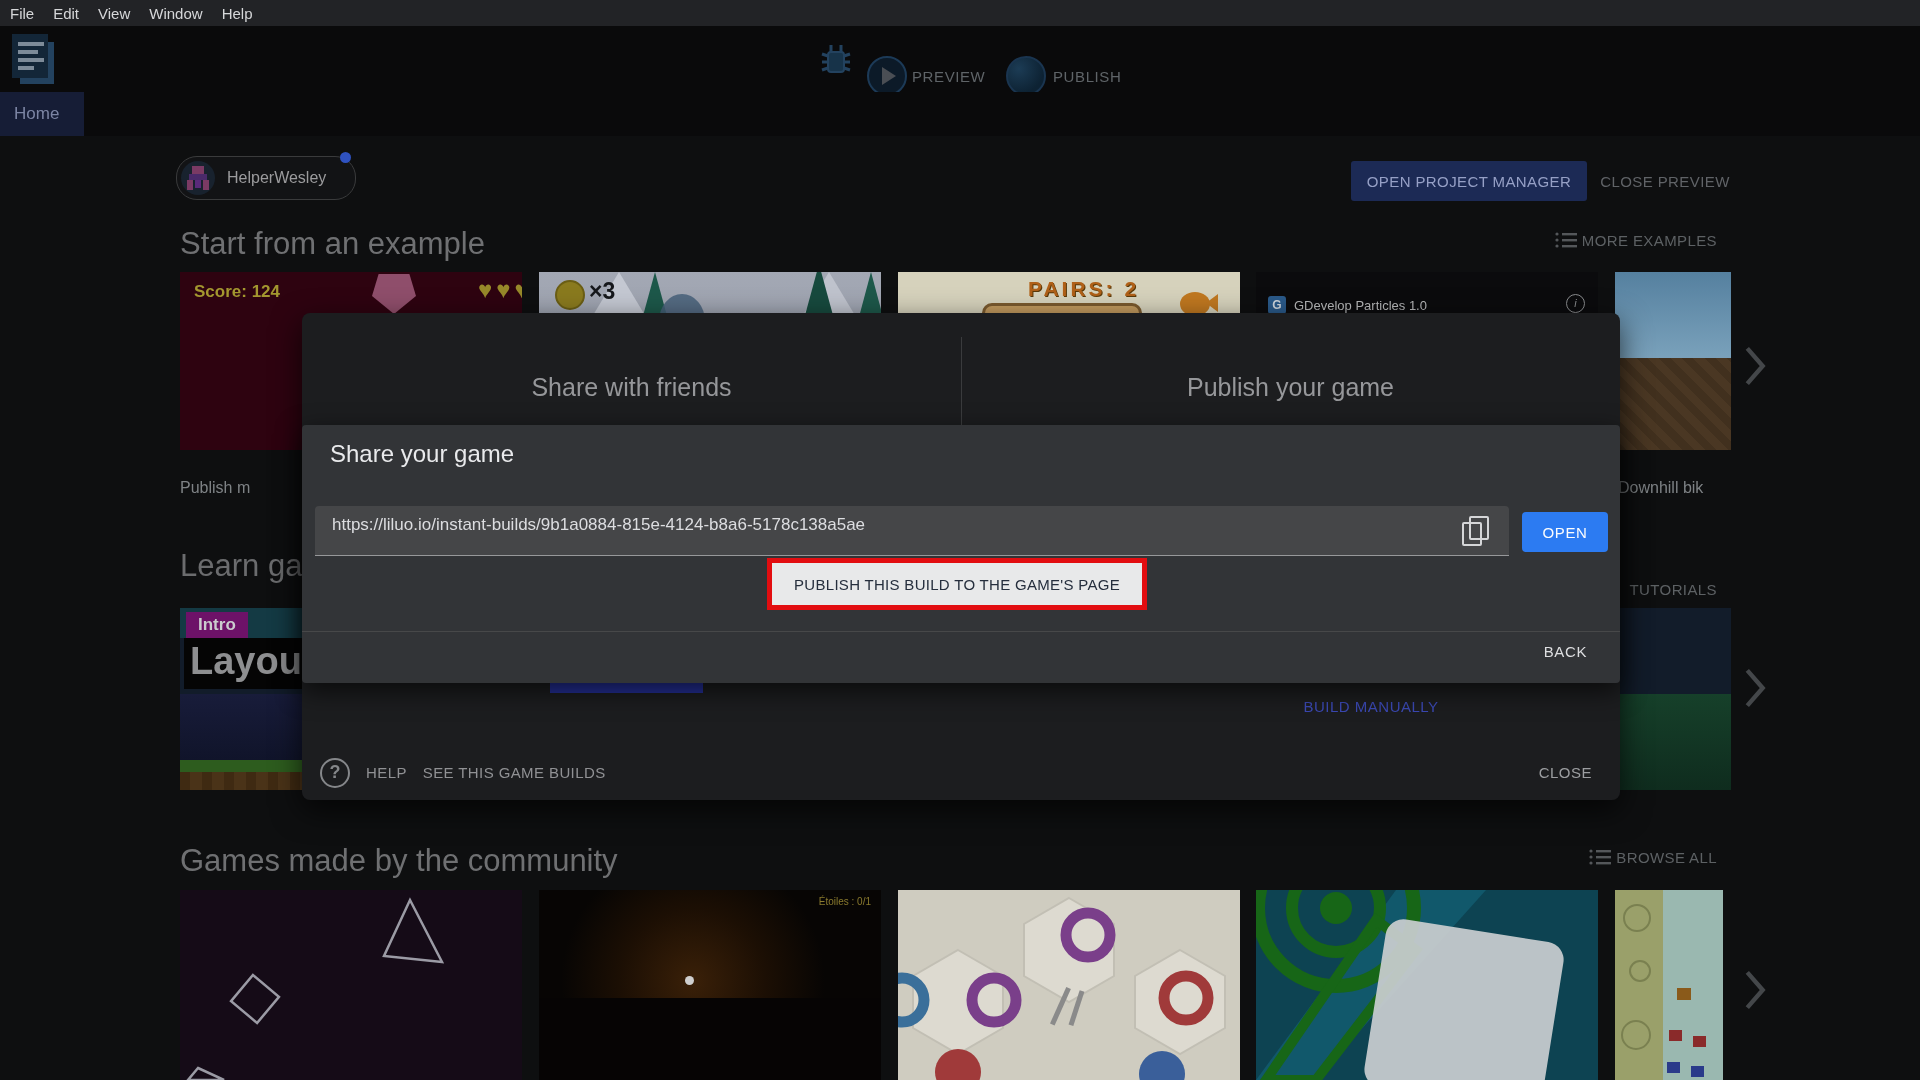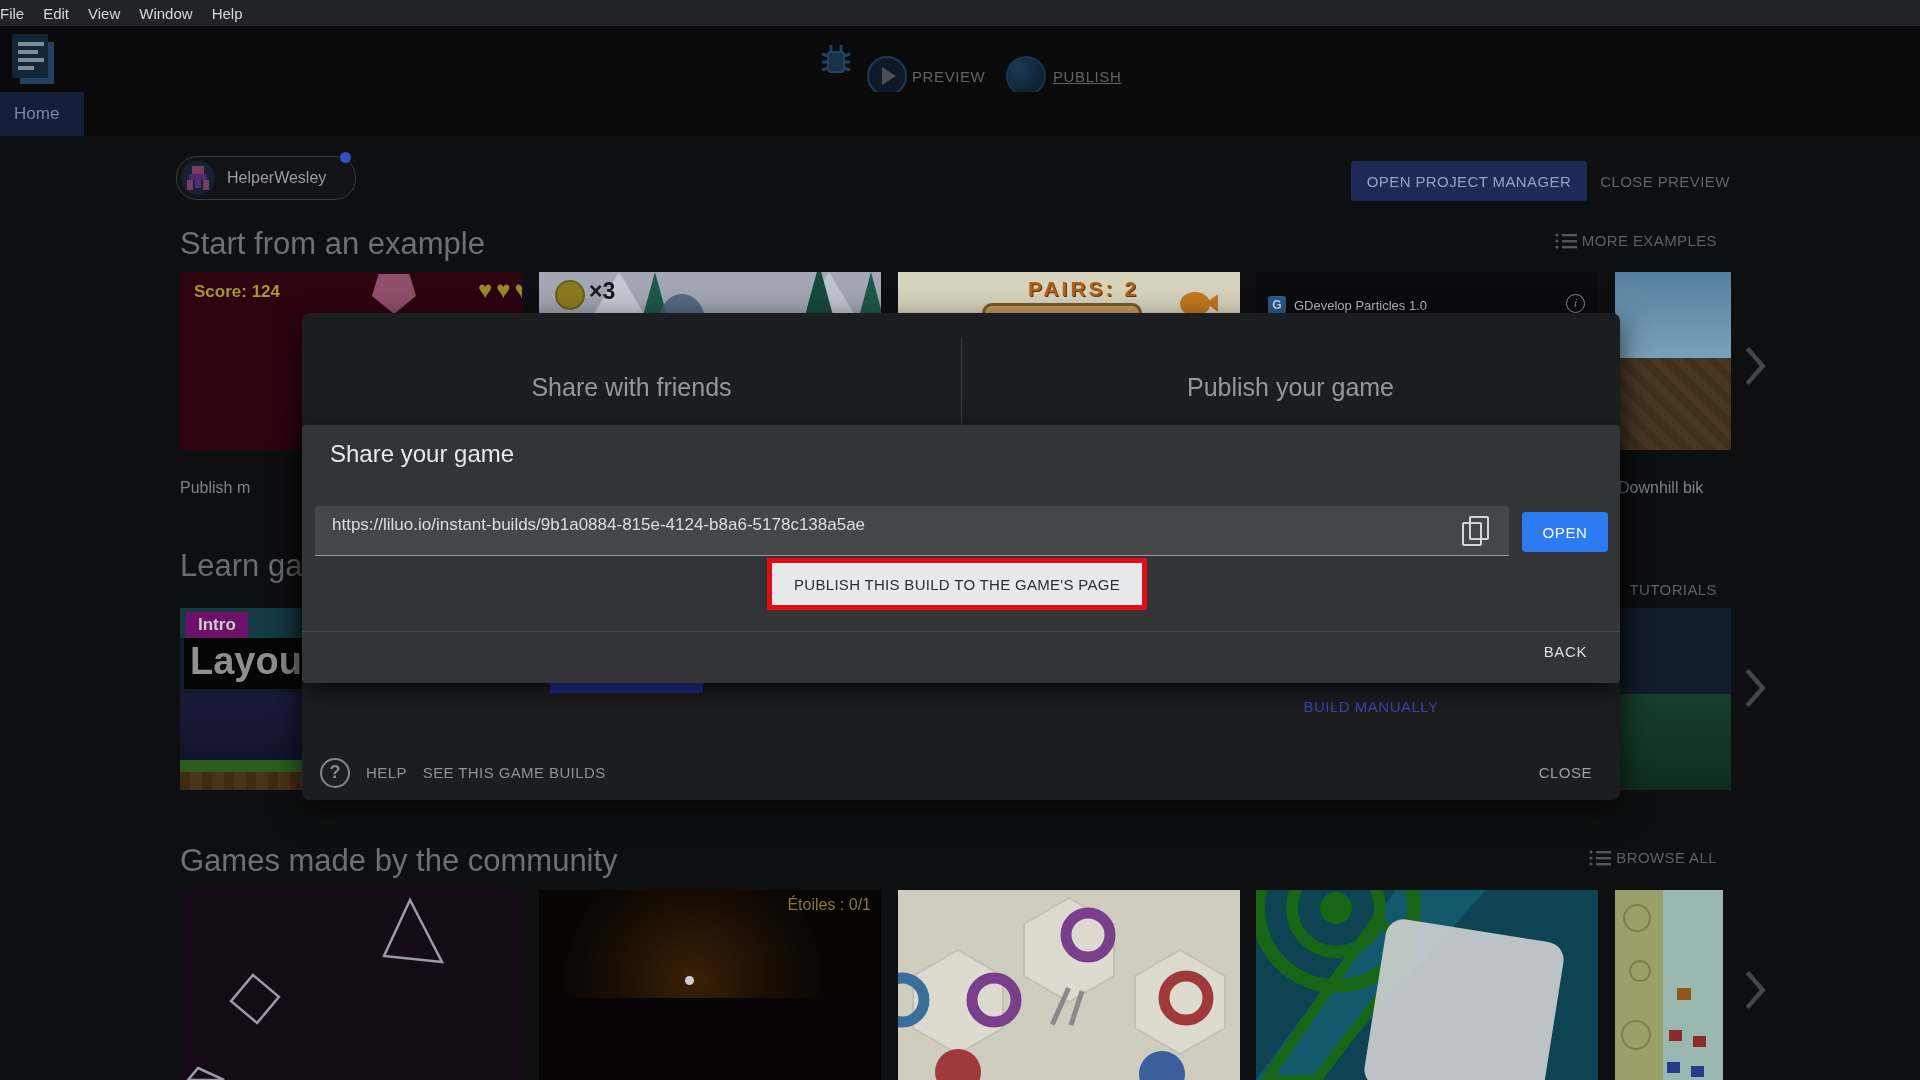--- a/index.html
+++ b/index.html
@@ -1,21 +1,21 @@
 <!DOCTYPE html>
 <html><head>
 <meta charset="utf-8">
 <style>
   html,body{margin:0;padding:0;background:#000;}
   .screen{position:relative;width:1920px;height:1080px;overflow:hidden;background:#0e0f10;
           font-family:"Liberation Sans",sans-serif;-webkit-font-smoothing:antialiased;}
   .abs{position:absolute;}
   
   .menubar{left:0;top:0;width:1920px;height:26px;background:#222326;display:flex;align-items:center;
-           gap:19px;box-sizing:border-box;z-index:60;}
+           gap:19px;padding-left:10px;box-sizing:border-box;z-index:60;}
   .menubar span{font-size:15px;color:#d6d7d9;cursor:default;}
   .toolbar{left:0;top:26px;width:1920px;height:66px;background:#0a0a0b;}
   .tabrow{left:0;top:92px;width:1920px;height:44px;background:#0a0a0b;}
   .home-tab{left:0;top:92px;width:84px;height:44px;background:#161d36;color:#7c85a4;font-size:17px;
             display:flex;align-items:center;padding-left:14px;box-sizing:border-box;}
   .pm-icon{left:10px;top:34px;width:46px;height:52px;}
   .pm-back{left:10px;top:8px;width:34px;height:42px;background:#23425f;}
   .pm-front{left:2px;top:0;width:36px;height:44px;background:#132638;}
   .pm-line{left:6px;height:4px;background:#7d8b99;}
   .tb-label{font-size:15px;color:#5f6468;letter-spacing:.6px;top:68px;}
@@ -25,21 +25,21 @@
              background:#121315;display:flex;align-items:center;}
   .avatar{width:34px;height:34px;border-radius:50%;background:#18222e;margin-left:4px;position:relative;overflow:hidden;}
   .chip-name{font-size:16px;color:#9b9b9d;margin-left:12px;}
   .notif-dot{left:340px;top:152px;width:11px;height:11px;border-radius:50%;background:#2f52c0;}
   .btn-opm{left:1351px;top:161px;width:236px;height:40px;background:#1c2a55;border-radius:3px;
            color:#96a0c6;font-size:15px;letter-spacing:.4px;display:flex;align-items:center;justify-content:center;}
   .btn-closeproj{left:1600px;top:161px;width:130px;height:40px;color:#606367;font-size:15px;letter-spacing:.4px;
                  display:flex;align-items:center;justify-content:center;}
   
   .sec-title{font-size:31px;color:#6f7072;}
-  .sec-action{font-size:15px;color:#5d6164;letter-spacing:.4px;display:flex;align-items:center;gap:5px;}
+  .sec-action{font-size:15px;color:#5d6164;letter-spacing:.4px;display:flex;align-items:flex-start;gap:5px;}
   .row-clip{left:180px;width:1551px;overflow:hidden;}
   .card{position:absolute;top:0;height:100%;width:342px;overflow:hidden;}
   .card-title{font-size:16px;color:#7e8285;}
   .chev{width:26px;height:44px;}
   .tri{position:absolute;width:0;height:0;}
   .badge-intro{position:absolute;background:#6d1268;color:#cbccce;font-weight:bold;font-size:17px;
                padding:3px 12px;}
   .bigword{position:absolute;background:#050505;color:#8e8f91;font-weight:bold;font-size:38px;padding:2px 8px 6px 6px;}
   .ring{position:absolute;border-radius:50%;}
   
@@ -106,21 +106,21 @@
     <line x1="32" y1="22" x2="26" y2="22" stroke="#23425f" stroke-width="3"></line>
     <line x1="32" y1="30" x2="26" y2="28" stroke="#23425f" stroke-width="3"></line>
     <line x1="13" y1="12" x2="13" y2="5" stroke="#23425f" stroke-width="3"></line>
     <line x1="23" y1="12" x2="23" y2="5" stroke="#23425f" stroke-width="3"></line>
   </svg>
   <div class="abs circle-icon clickable" style="left:867px;background:#0c1a28;border:2px solid #1c3a57;">
     <div class="tri" style="left:13px;top:9px;border-left:14px solid #4a4e54;border-top:9px solid transparent;border-bottom:9px solid transparent;"></div>
   </div>
   <div class="abs tb-label clickable" style="left:912px;">PREVIEW</div>
   <div class="abs circle-icon clickable" style="left:1006px;background:radial-gradient(circle at 30% 30%, #1c3c55, #0d2233 70%);border:2px solid #1a3550;"></div>
-  <div class="abs tb-label clickable" style="left:1053px;text-decoration:underline;">PUBLISH</div>
+  <div class="abs tb-label clickable" style="left:1053px;">PUBLISH</div>
 
   <div class="abs tabrow"></div>
   <div class="abs home-tab clickable">Home</div>
 
   <div class="abs user-chip clickable">
     <div class="avatar">
       <div class="abs" style="left:11px;top:5px;width:12px;height:8px;background:#7a3a64;"></div>
       <div class="abs" style="left:8px;top:13px;width:18px;height:6px;background:#4a2a6a;"></div>
       <div class="abs" style="left:6px;top:19px;width:6px;height:10px;background:#7a3a64;"></div>
       <div class="abs" style="left:22px;top:19px;width:6px;height:10px;background:#7a3a64;"></div>
@@ -231,21 +231,21 @@
 
     <div class="card clickable" style="left:0;background:#150b17;">
       <svg class="abs" style="left:0;top:0;" width="342" height="190">
         <polygon points="230,10 262,72 204,66" fill="none" stroke="#9b9ba5" stroke-width="2.5"></polygon>
         <rect x="58" y="92" width="34" height="34" transform="rotate(40 75 109)" fill="none" stroke="#9b9ba5" stroke-width="2.5"></rect>
         <polygon points="18,178 44,190 8,190" fill="none" stroke="#9b9ba5" stroke-width="2.5"></polygon>
       </svg>
     </div>
 
     <div class="card clickable" style="left:359px;background:radial-gradient(circle at 45% 48%, #3a2008 0%, #1c0f04 34%, #070504 62%);">
-      <div class="abs" style="right:10px;top:6px;font-size:16px;color:#8a7a2e;">Étoiles : 0/1</div>
+      <div class="abs" style="right:10px;top:6px;font-size:10px;color:#8a7a2e;">Étoiles : 0/1</div>
       <div class="abs" style="left:146px;top:86px;width:9px;height:9px;border-radius:50%;background:#cfcfcf;"></div>
       <div class="abs" style="left:0;top:108px;width:342px;height:82px;background:#060404;"></div>
     </div>
 
     <div class="card clickable" style="left:718px;background:#cfccc0;">
       <svg class="abs" style="left:0;top:0;" width="342" height="190">
         <polygon points="171,8 216,34 216,86 171,112 126,86 126,34" fill="#dddad0" stroke="#c2bfb4" stroke-width="2"></polygon>
         <polygon points="60,60 105,86 105,138 60,164 15,138 15,86" fill="#dddad0" stroke="#c2bfb4" stroke-width="2"></polygon>
         <polygon points="282,60 327,86 327,138 282,164 237,138 237,86" fill="#dddad0" stroke="#c2bfb4" stroke-width="2"></polygon>
         <circle cx="190" cy="45" r="22" fill="none" stroke="#7a3f8a" stroke-width="11"></circle>

